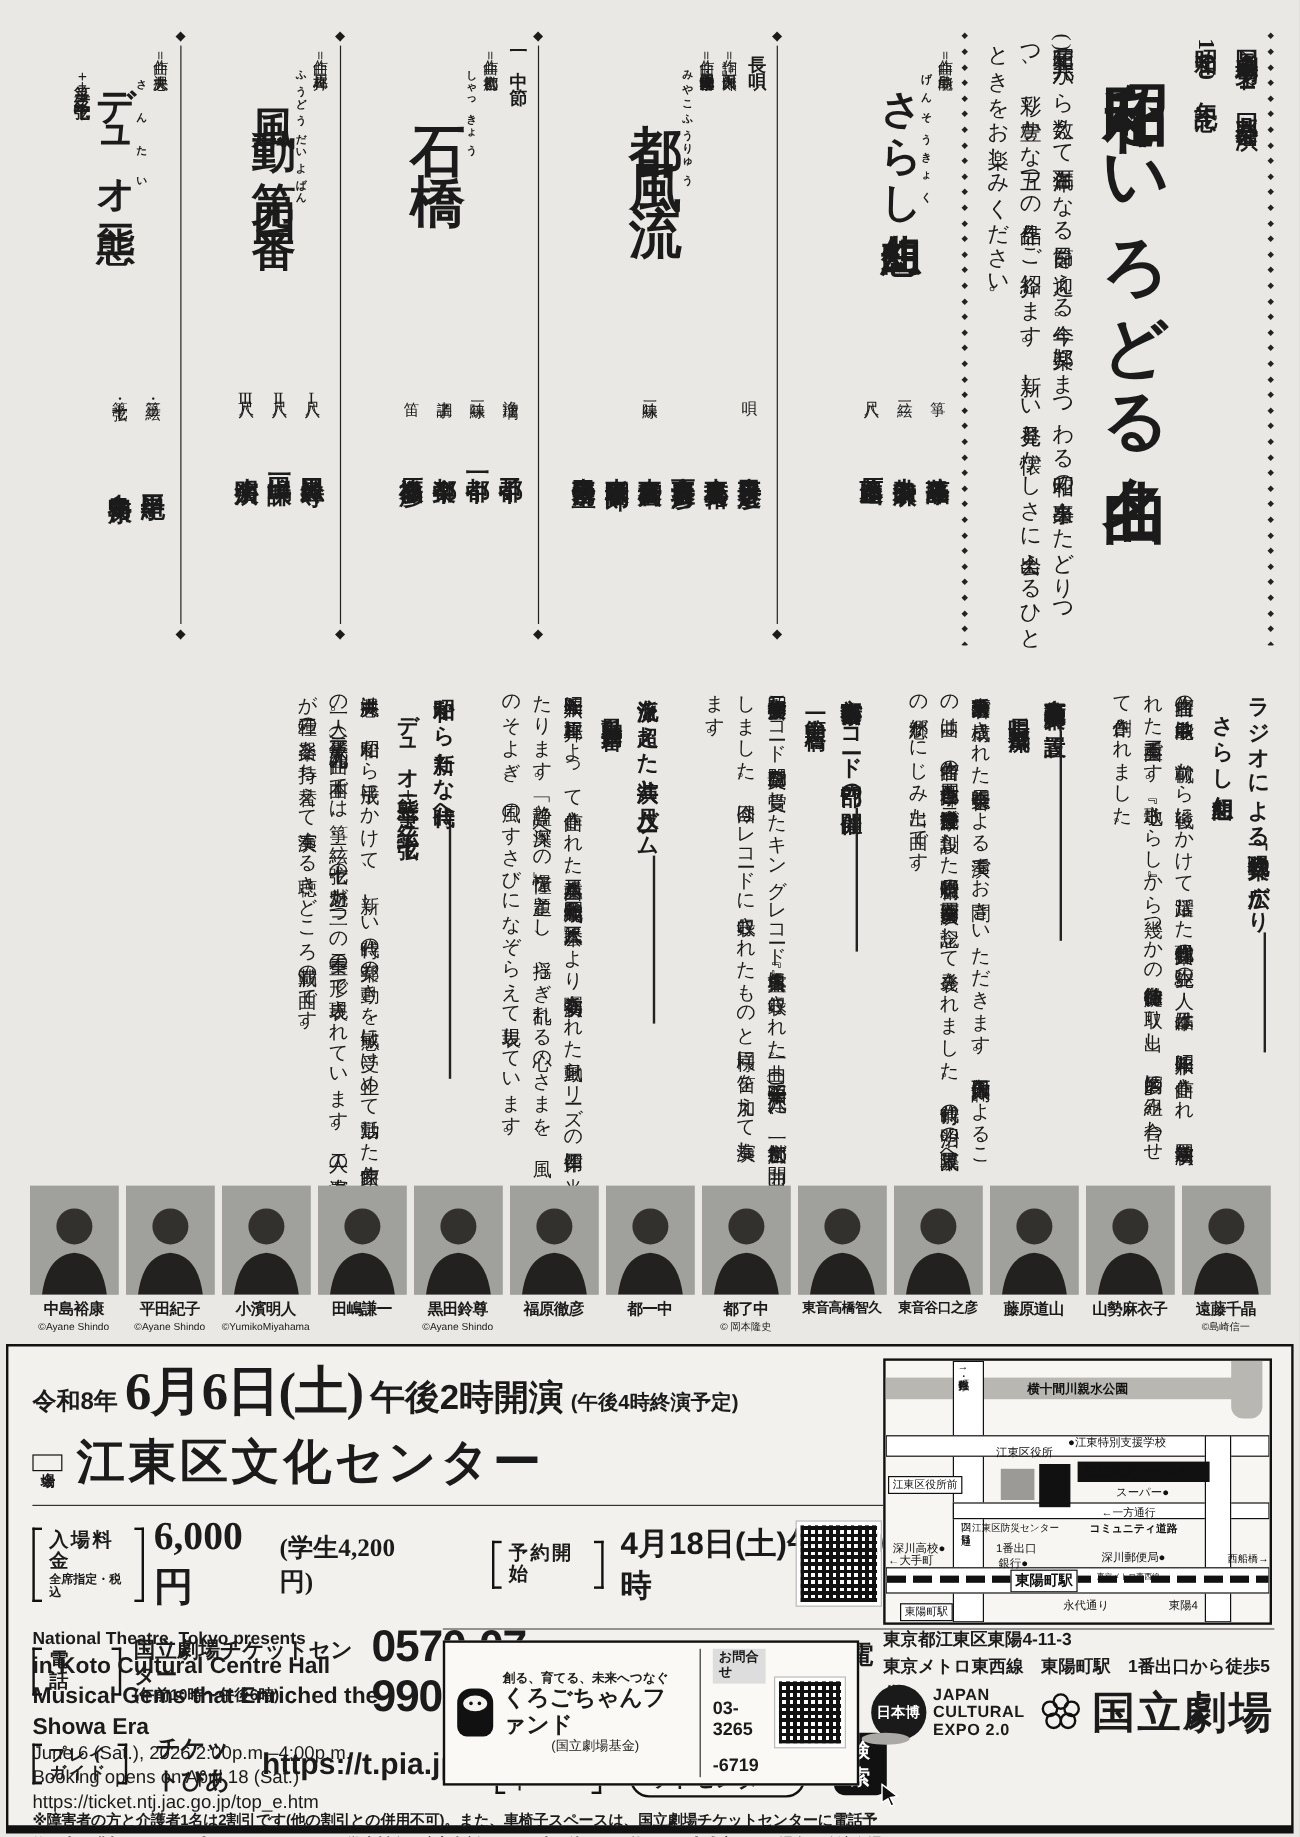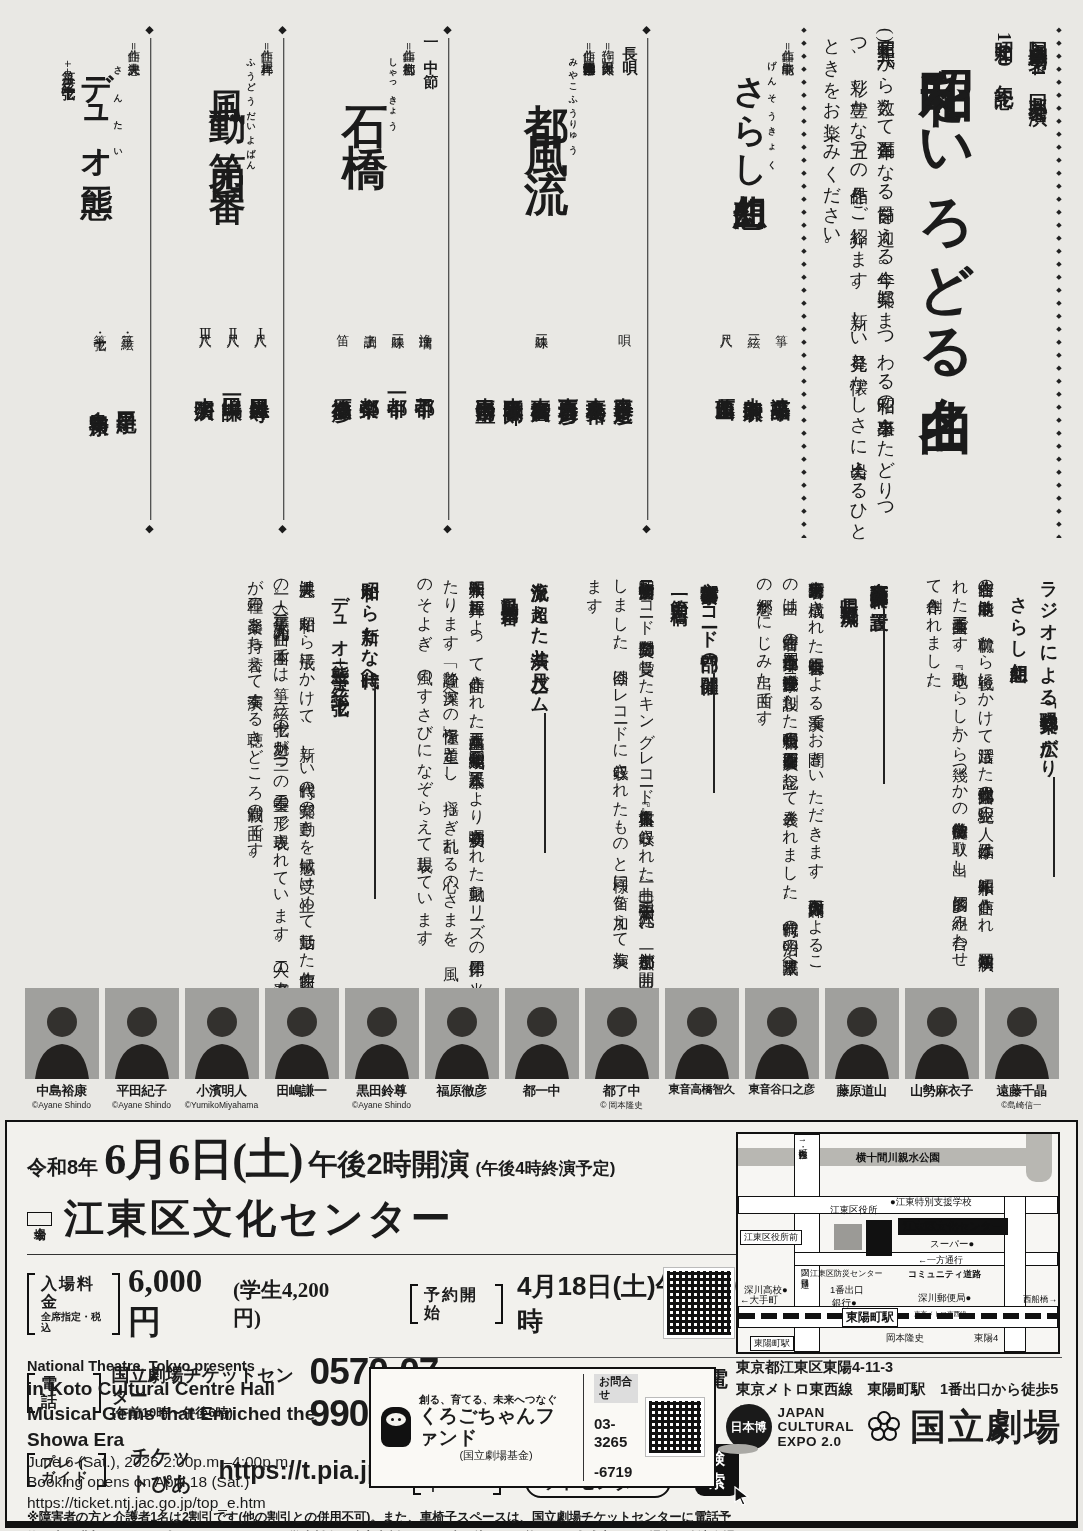--- a/index.html
+++ b/index.html
@@ -493,21 +493,21 @@
       <div class="lbl" style="left:170px;top:134px;font-size:9px;font-weight:700">コミュニティ道路</div>
       <div class="lbl" style="left:72px;top:134px;font-size:8px">江東区防災センター</div>
       <div class="lbl" style="left:92px;top:150px;font-size:9.5px">1番出口</div>
       <div class="lbl" style="left:6px;top:150px;font-size:9.5px">深川高校●</div>
       <div class="lbl vert" style="left:60px;top:128px;font-size:9px">四ツ目通り</div>
       <div class="lbl" style="left:94px;top:163px;font-size:9.5px">銀行●</div>
       <div class="lbl" style="left:180px;top:158px;font-size:9.5px">深川郵便局●</div>
       <div class="lbl" style="left:2px;top:160px;font-size:9.5px">←大手町</div>
       <div class="lbl boxed" style="left:104px;top:174px;font-size:12px;font-weight:700;border-width:1.5px">東陽町駅</div>
       <div class="lbl" style="left:176px;top:176px;font-size:6.5px">東京メトロ東西線</div>
-      <div class="lbl" style="left:148px;top:198px;font-size:9.5px">岡本隆史</div>
+      <div class="lbl" style="left:148px;top:198px;font-size:9.5px">永代通り</div>
       <div class="lbl" style="left:236px;top:198px;font-size:9.5px">東陽4</div>
       <div class="lbl" style="right:1px;top:160px;font-size:8.5px">西船橋→</div>
       <div class="lbl boxed" style="left:12px;top:202px;font-size:9px">東陽町駅</div>
     </div>
     <div class="addr">
       <div>東京都江東区東陽4-11-3</div>
       <div>東京メトロ東西線　東陽町駅　1番出口から徒歩5分</div>
     </div>
 
     <div class="brow">

